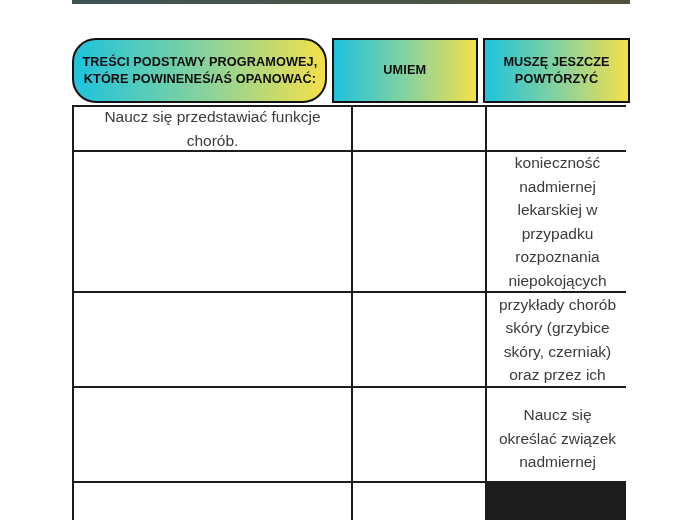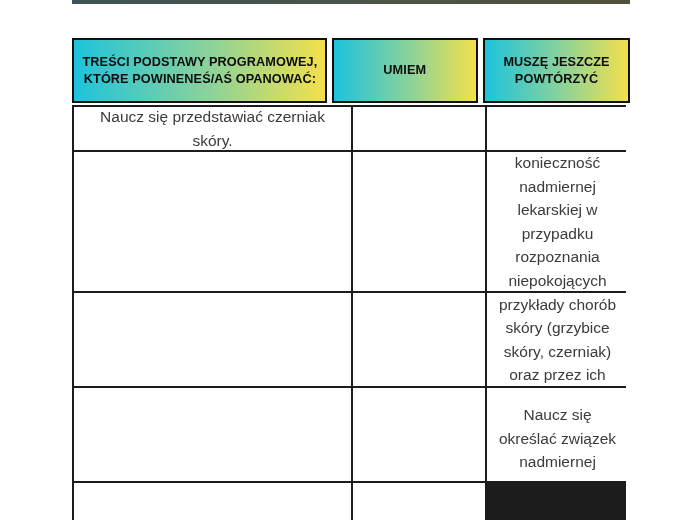--- a/index.html
+++ b/index.html
@@ -24,21 +24,21 @@
     box-sizing:border-box;
     border:2px solid #101010;
     height:65px;
     background:linear-gradient(90deg,#1ec3dc 0%,#8ed398 55%,#f3e04a 100%);
     display:flex;align-items:center;justify-content:center;
     text-align:center;
     color:#0d0d0d;font-weight:bold;font-size:13.5px;line-height:16.5px;
     letter-spacing:0.1px;
   }
   .hcell span{display:block;white-space:pre-line;transform:scaleX(0.94);}
-  .hc1{width:275px;}
+  .hc1{width:275px;border-radius:24px;}
   .hc2{width:158px;}
   .hc3{width:158px;}
 
   
   .body-grid{
     margin-top:2px;
     display:grid;
     grid-template-columns:277px 132px 141px;
     grid-template-rows:43px 139px 93px 93px 160px;
     gap:2px;
@@ -75,21 +75,21 @@
         <span>UMIEM</span>
       </div>
       <div class="hcell hc3">
         <span>MUSZĘ JESZCZE
 POWTÓRZYĆ</span>
       </div>
     </div>
 
     <div class="body-grid">
 
-      <div class="cell task">Naucz się przedstawiać czerniak skóry.</div>
+      <div class="cell task">Naucz się przedstawiać funkcje chorób.</div>
       <div class="cell"></div>
       <div class="cell"></div>
 
       <div class="cell"></div>
       <div class="cell"></div>
 
       <div class="cell task">Uzasadnij konieczność nadmiernej lekarskiej w przypadku rozpoznania niepokojących zmian na skórze.</div>
       <div class="cell"></div>
       <div class="cell"></div>
 

